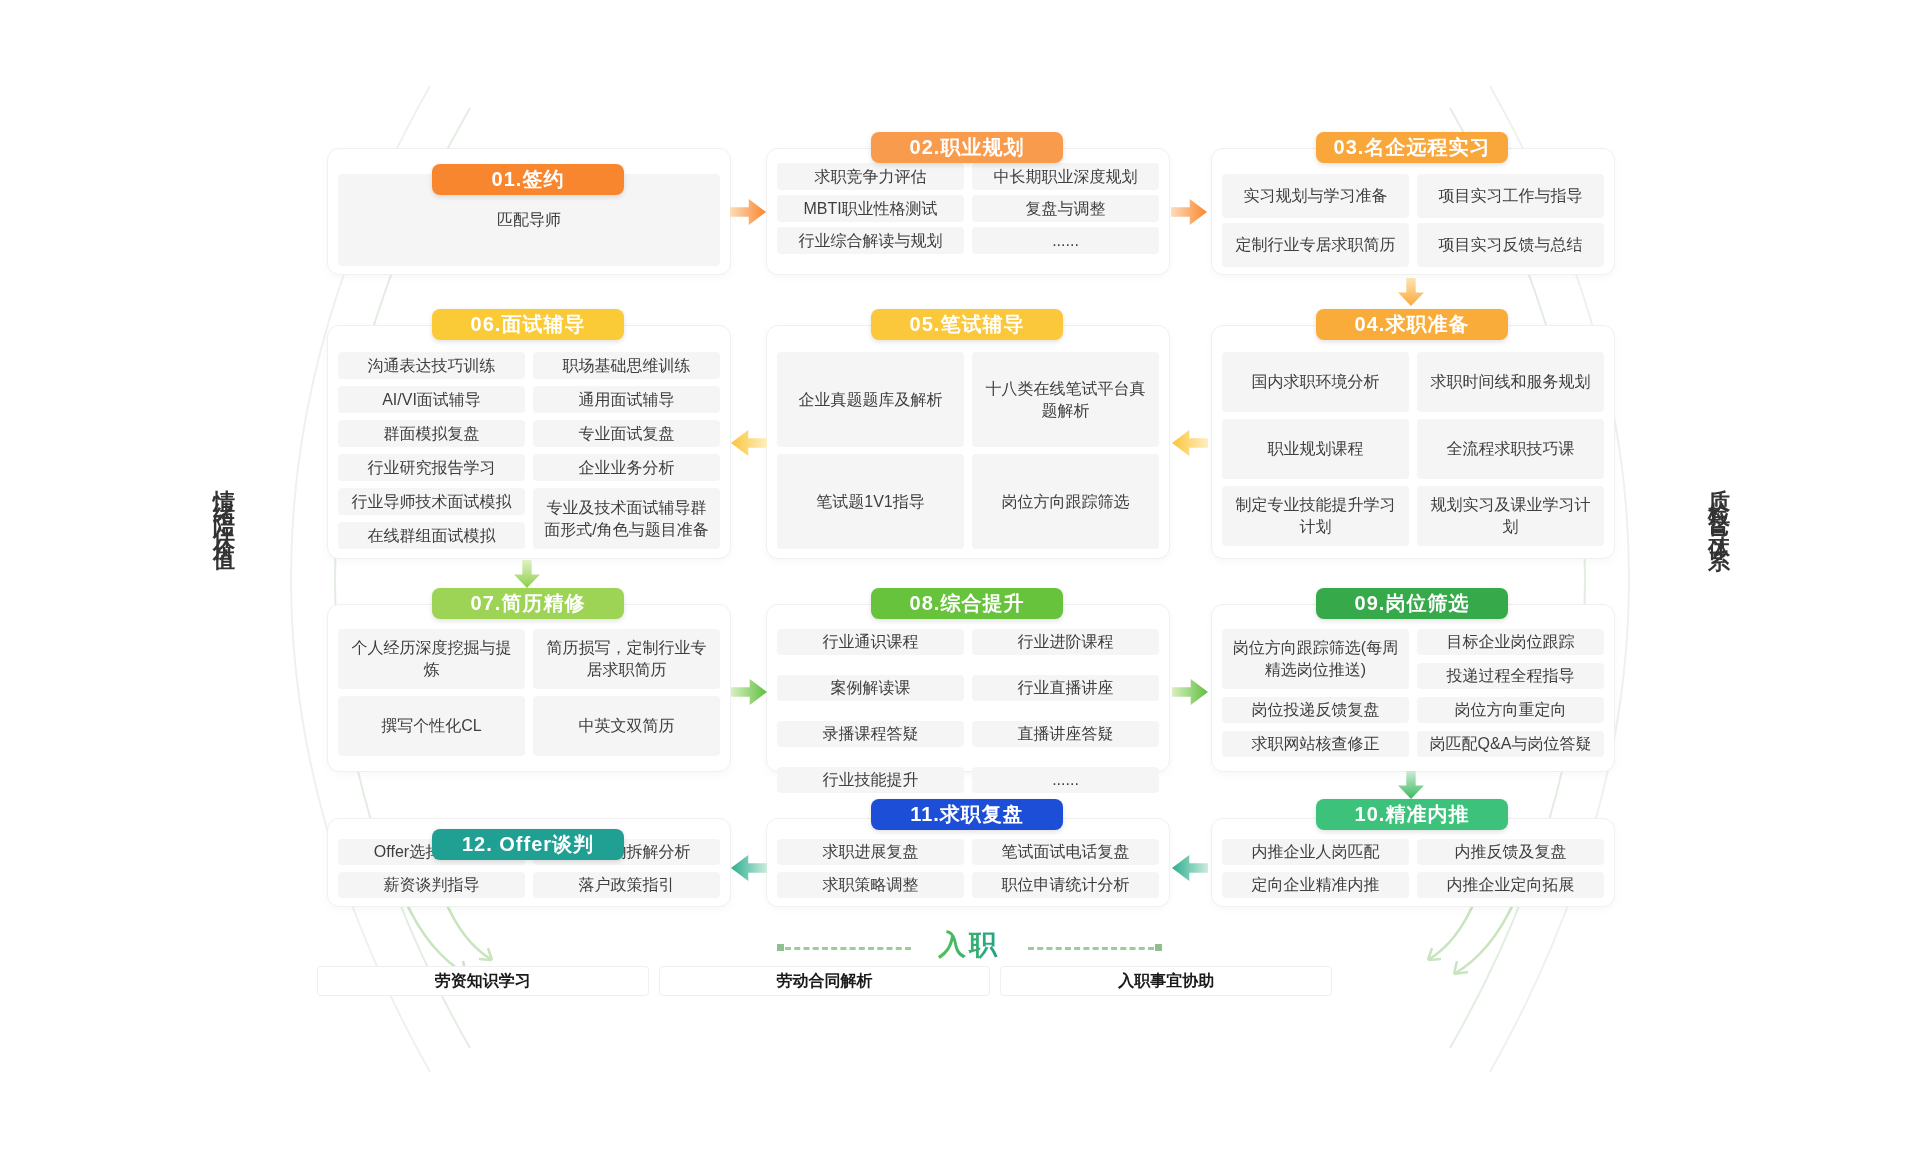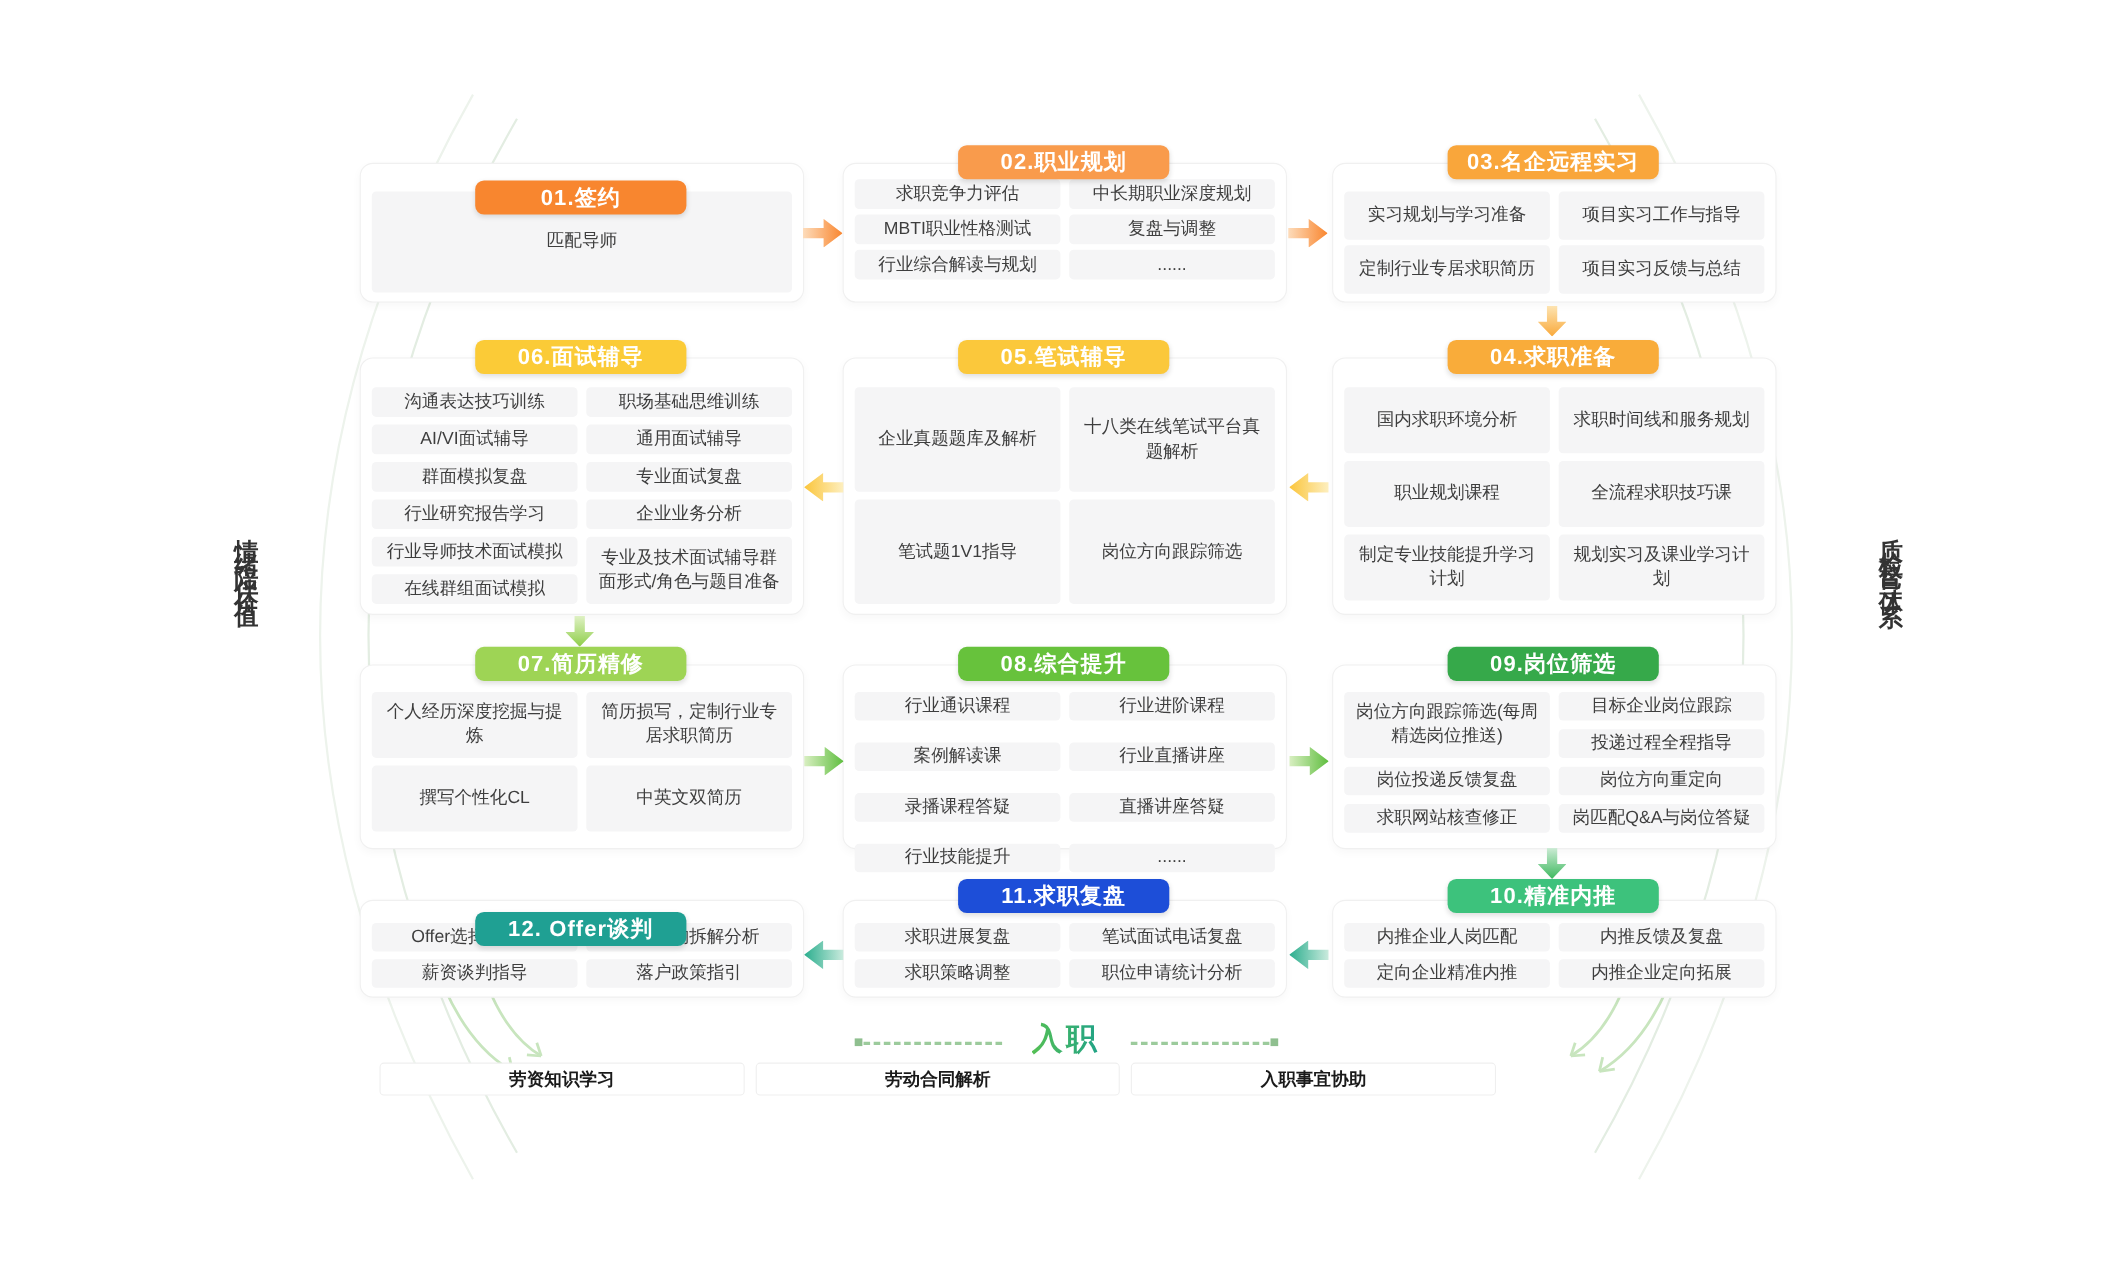--- a/index.html
+++ b/index.html
@@ -48,21 +48,21 @@
   .rail-l{left:209px;top:472px;}
   .rail-r{left:1704px;top:472px;}
   
   .join-label{position:absolute;top:926px;left:969px;transform:translateX(-50%);font-size:28px;font-weight:bold;
         background:linear-gradient(90deg,#55C054,#1FA287);-webkit-background-clip:text;background-clip:text;
         color:transparent;z-index:2;letter-spacing:3px;}
   .dash{position:absolute;top:947px;width:126px;border-top:3px dashed #9CCB9C;z-index:1;}
   .dash-l{left:785px}.dash-r{left:1028px}
   .cap{position:absolute;top:944px;width:7px;height:7px;background:#8FBF8F;z-index:1;}
   .cap-l{left:777px}.cap-r{left:1155px}
-  .bottom-row{position:absolute;left:345px;top:966px;width:1015px;display:flex;gap:10px;z-index:1;}
+  .bottom-row{position:absolute;left:317px;top:966px;width:1015px;display:flex;gap:10px;z-index:1;}
   .bottom-box{flex:1;height:28px;background:#fff;border:1px solid #EFEFEF;border-radius:4px;
         display:flex;align-items:center;justify-content:center;font-size:16px;font-weight:bold;color:#1A1A1A;}
 </style>
 </head>
 <body>
 
 <div class="stage-wrap">
 
   <svg class="deco" width="1920" height="1154" viewBox="0 0 1920 1154">
     <path d="M 430 86 Q 152 577 430 1072" fill="none" stroke="#EDF3EC" stroke-width="2"></path>

